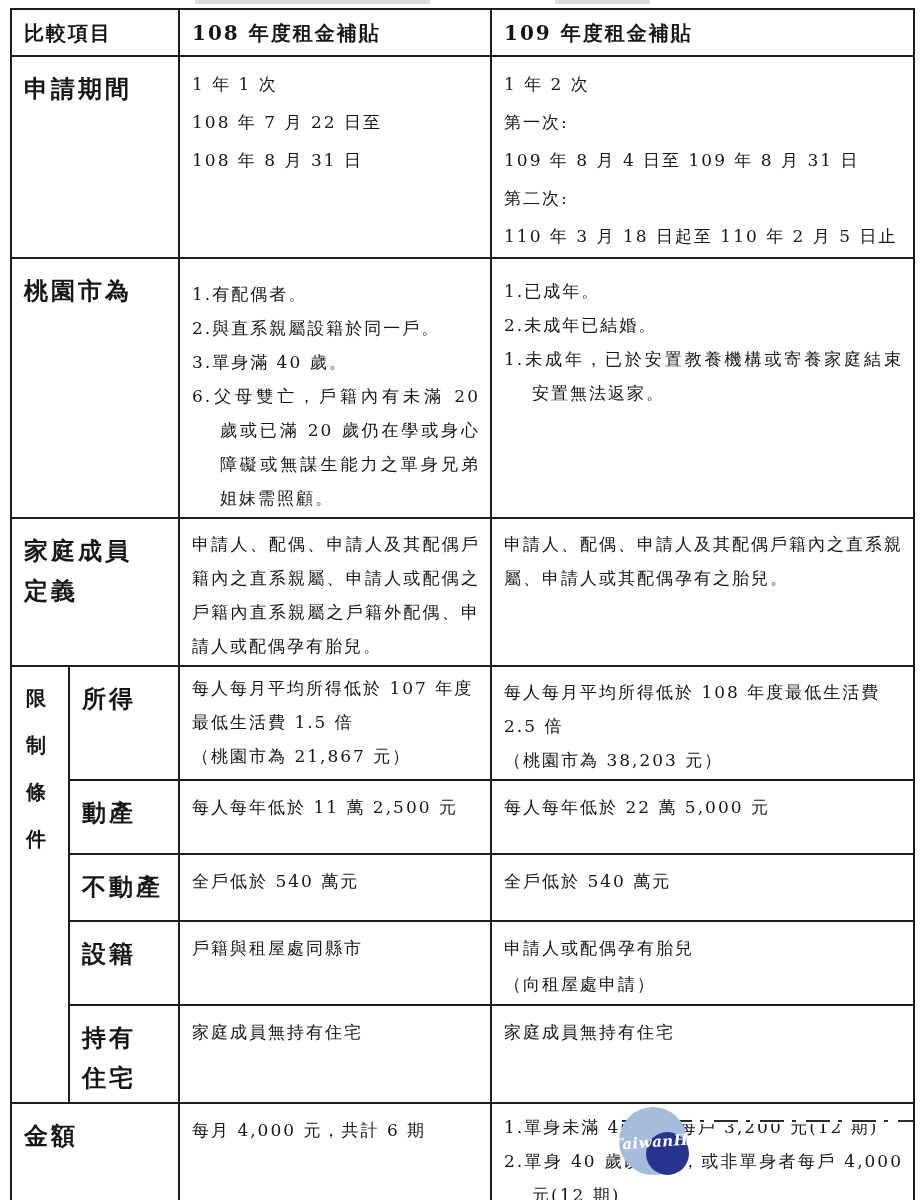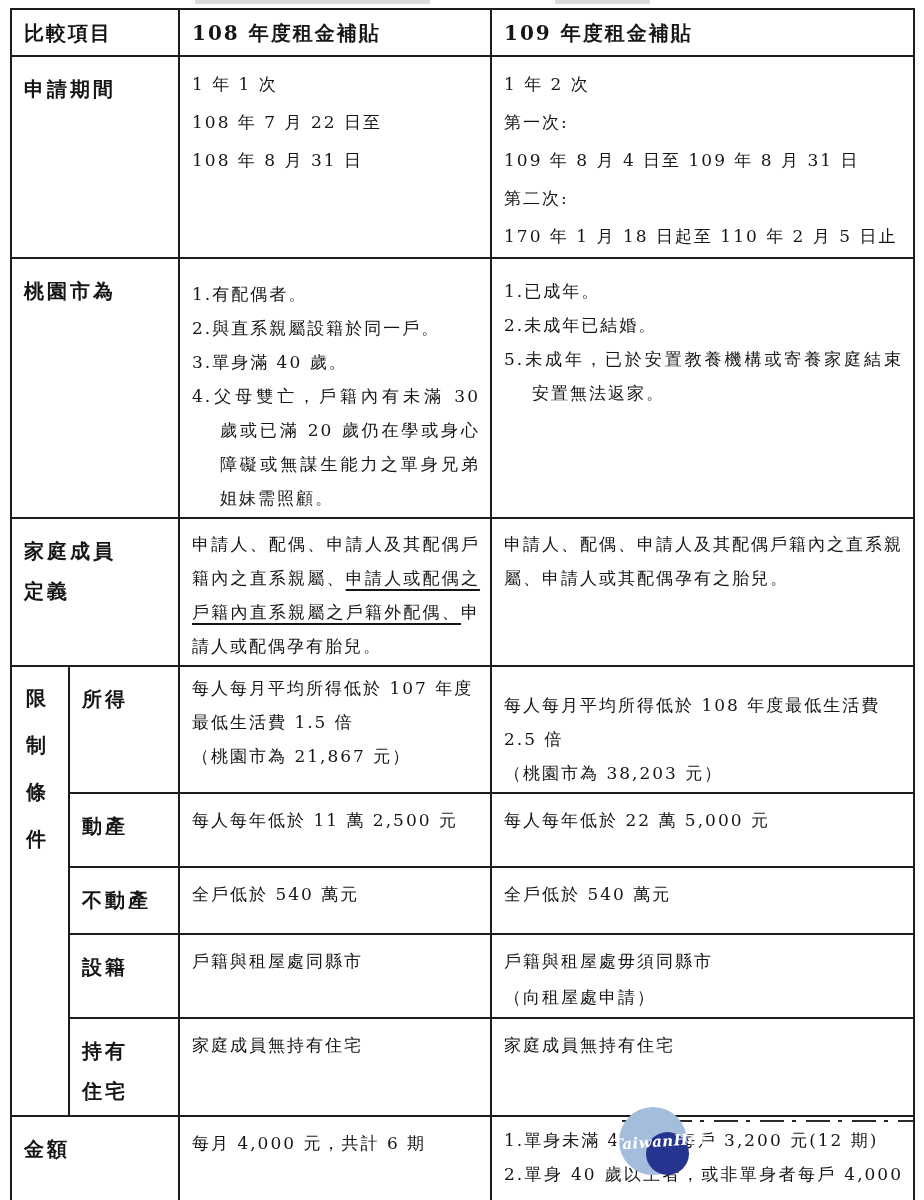--- a/index.html
+++ b/index.html
@@ -16,39 +16,39 @@
     width:903px; border-collapse:collapse; table-layout:fixed;
   }
   .cmp td, .cmp th { border:2px solid #1d1d1d; vertical-align:top; text-align:left; background:#fff; }
 
   .cmp th {
     font-size:20px; font-weight:bold; letter-spacing:2px;
     padding:10px 6px 6px 12px; line-height:26px; white-space:nowrap;
   }
 
   .lbl {
-    font-weight:bold; font-size:20px; letter-spacing:3px;
+    font-weight:bold; font-size:24px; letter-spacing:3px;
     padding:12px 4px 4px 12px; line-height:40px; white-space:nowrap;
   }
   .lbl .lbl-line { line-height:40px; }
 
   .vlbl { font-weight:bold; padding:8px 2px 2px 14px; }
   .vlbl .vchar { font-size:20px; line-height:47px; }
 
   .cell { font-size:17px; letter-spacing:2px; padding:8px 10px 2px 12px;margin-left:36px; }
   .cell .ln { line-height:36px; }
   .lh38 .ln { line-height:38px; }
   .lh34 .ln { line-height:34px; }
 
   .cell .li {
     line-height:34px; padding-left:28px; text-indent:-28px;
     text-align:justify;
   }
   .cell p.just { line-height:34px; text-align:justify; }
-  .ul { text-decoration:underline; text-underline-offset:5px; text-decoration-thickness:1.5px; }
+  .ul { text-underline-offset:5px; text-decoration-thickness:1.5px; }
 
   
   .dash-line { position:absolute; left:622px; top:1118px; width:291px; height:6px; background:#fff; z-index:5; }
   .dash-line .dash {
     position:absolute; left:0; top:2px; width:100%; height:2px;
     background:repeating-linear-gradient(90deg,#2a2a2a 0 24px,transparent 24px 32px,#2a2a2a 32px 36px,transparent 36px 46px);
   }
 
   
   .wm { position:absolute; left:0; top:0; width:0; height:0; z-index:10; }
@@ -93,36 +93,36 @@
       <td class="cell lh38">
             <div class="ln">1 年 1 次</div>
             <div class="ln">108 年 7 月 22 日至</div>
             <div class="ln">108 年 8 月 31 日</div>
           </td>
       <td class="cell lh38">
             <div class="ln">1 年 2 次</div>
             <div class="ln">第一次:</div>
             <div class="ln">109 年 8 月 4 日至 109 年 8 月 31 日</div>
             <div class="ln">第二次:</div>
-            <div class="ln">170 年 1 月 18 日起至 110 年 2 月 5 日止</div>
+            <div class="ln">110 年 3 月 18 日起至 110 年 2 月 5 日止</div>
           </td>
     </tr>
 
     <tr style="height:242px">
       <td colspan="2" class="lbl">桃園市為</td>
       <td class="cell" style="padding-top:18px">
             <div class="li">1.有配偶者。</div>
             <div class="li">2.與直系親屬設籍於同一戶。</div>
             <div class="li">3.單身滿 40 歲。</div>
-            <div class="li">4.父母雙亡，戶籍內有未滿 30 歲或已滿 20 歲仍在學或身心障礙或無謀生能力之單身兄弟姐妹需照顧。</div>
+            <div class="li">6.父母雙亡，戶籍內有未滿 20 歲或已滿 20 歲仍在學或身心障礙或無謀生能力之單身兄弟姐妹需照顧。</div>
           </td>
       <td class="cell" style="padding-top:15px">
             <div class="li">1.已成年。</div>
             <div class="li">2.未成年已結婚。</div>
-            <div class="li">5.未成年，已於安置教養機構或寄養家庭結束安置無法返家。</div>
+            <div class="li">1.未成年，已於安置教養機構或寄養家庭結束安置無法返家。</div>
           </td>
     </tr>
 
     <tr style="height:145px">
       <td colspan="2" class="lbl">
             <div class="lbl-line">家庭成員</div>
             <div class="lbl-line">定義</div>
           </td>
       <td class="cell">
         <p class="just"><span>申請人、配偶、申請人及其配偶戶籍內之直系親屬、</span><span class="ul">申請人或配偶之戶籍內直系親屬之戶籍外配偶、</span><span>申請人或配偶孕有胎兒。</span></p>
@@ -138,21 +138,21 @@
             <div class="vchar">制</div>
             <div class="vchar">條</div>
             <div class="vchar">件</div>
           </td>
       <td class="lbl">所得</td>
       <td class="cell lh34" style="padding-top:4px">
             <div class="ln">每人每月平均所得低於 107 年度</div>
             <div class="ln">最低生活費 1.5 倍</div>
             <div class="ln">（桃園市為 21,867 元）</div>
           </td>
-      <td class="cell lh34" style="padding-top:21px">
+      <td class="cell lh34" style="padding-top:8px">
             <div class="ln">每人每月平均所得低於 108 年度最低生活費</div>
             <div class="ln">2.5 倍</div>
             <div class="ln">（桃園市為 38,203 元）</div>
           </td>
     </tr>
 
     <tr style="height:74px">
       <td class="lbl">動產</td>
       <td class="cell">
             <div class="ln">每人每年低於 11 萬 2,500 元</div>
@@ -171,21 +171,21 @@
             <div class="ln">全戶低於 540 萬元</div>
           </td>
     </tr>
 
     <tr style="height:72px">
       <td class="lbl">設籍</td>
       <td class="cell">
             <div class="ln">戶籍與租屋處同縣市</div>
           </td>
       <td class="cell">
-            <div class="ln">戶籍與租屋處毋須同縣市</div>
+            <div class="ln">申請人或配偶孕有胎兒</div>
             <div class="ln">（向租屋處申請）</div>
           </td>
     </tr>
 
     <tr style="height:73px">
       <td class="lbl">
             <div class="lbl-line">持有</div>
             <div class="lbl-line">住宅</div>
           </td>
       <td class="cell">

